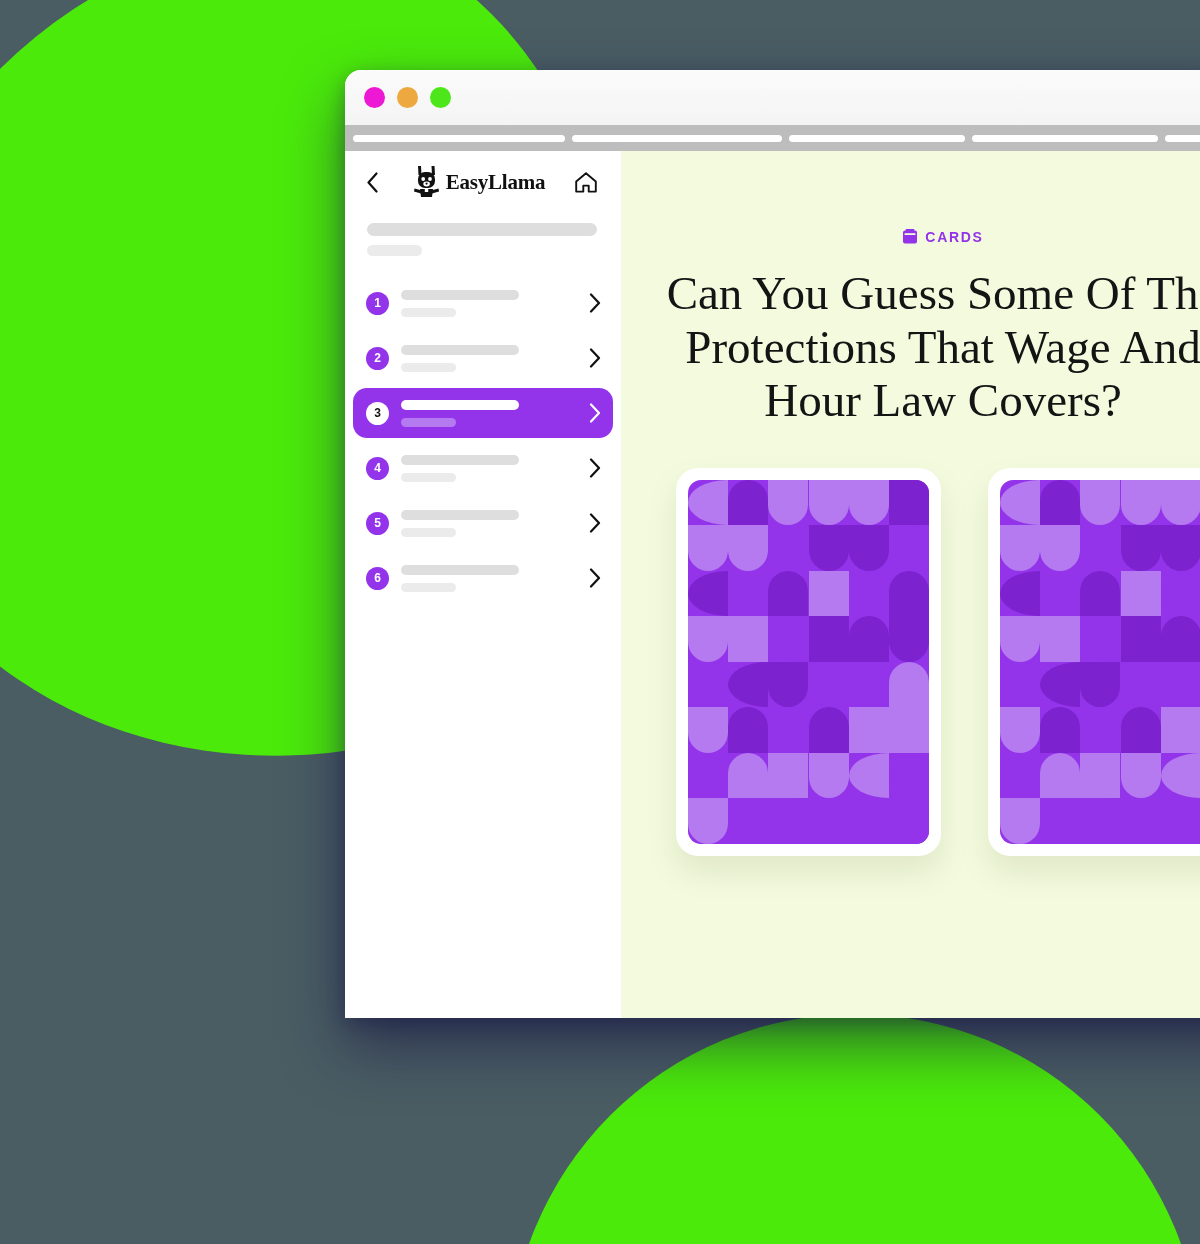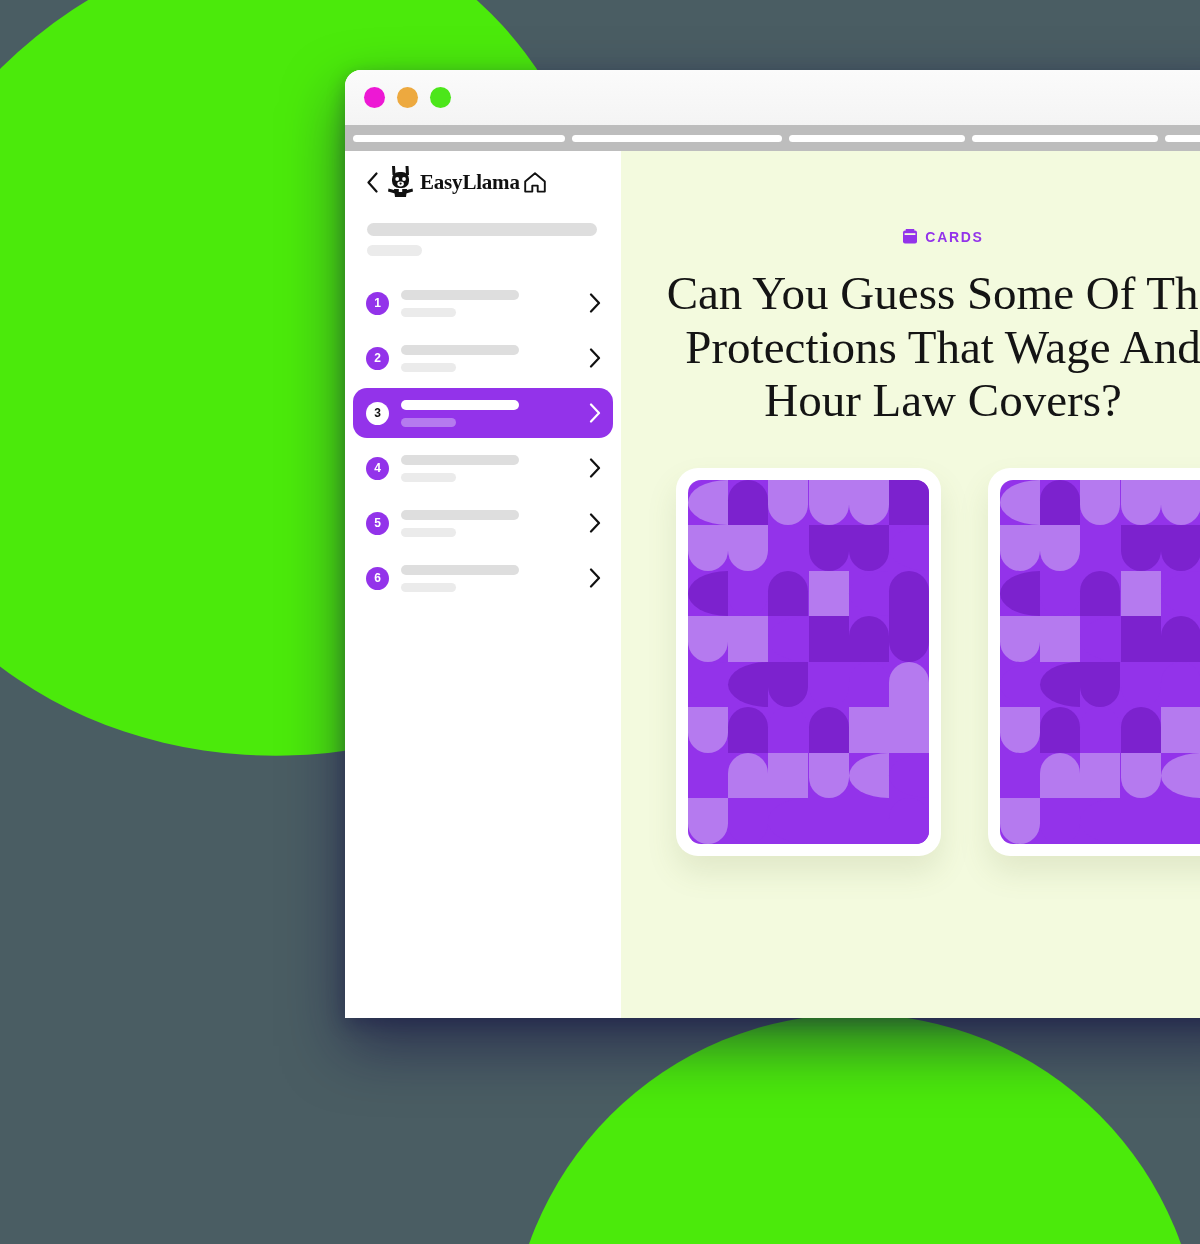--- a/index.html
+++ b/index.html
@@ -91,20 +91,21 @@
     background: #ffffff;
     flex-shrink: 0;
     position: relative;
     z-index: 2;
   }
 
   .sidebar-header {
     height: 62px;
     display: flex;
     align-items: center;
+    justify-content: space-between;
     padding: 0 20px 0 12px;
   }
 
   .icon-btn {
     width: 30px;
     height: 30px;
     display: flex;
     align-items: center;
     justify-content: center;
     background: none;

